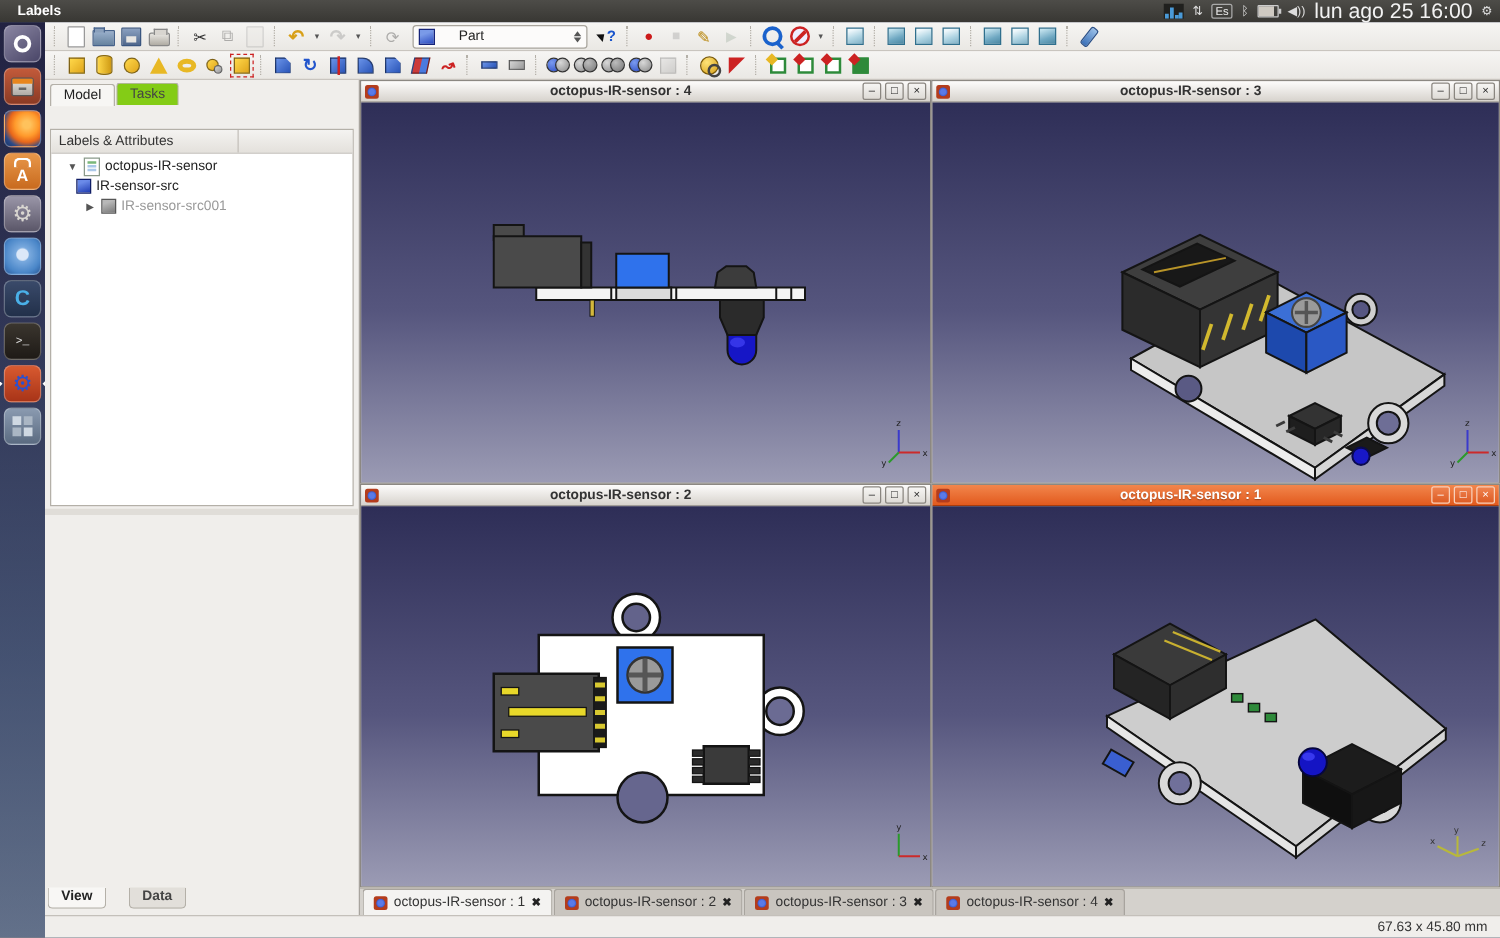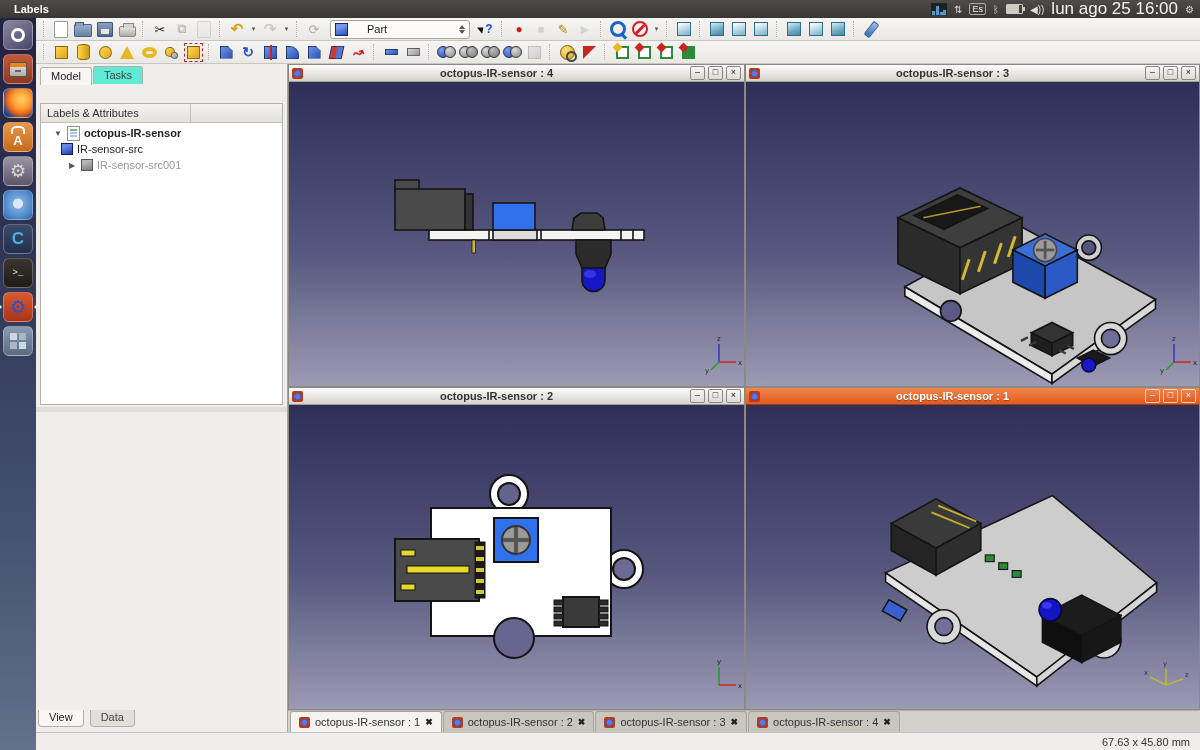--- a/index.html
+++ b/index.html
@@ -104,41 +104,41 @@
   .flagR{width:0;height:0;border-top:13px solid #c22;border-right:13px solid transparent;position:relative;}
   .sk{width:13px;height:13px;background:#fff;border:2px solid #2e8a3a;box-sizing:border-box;position:relative;}
   .sk::before{content:"";position:absolute;left:-4px;top:-4px;width:7px;height:7px;background:#cc2222;transform:rotate(45deg);}
   .sk.pencil::before{background:#e8b824;}
   
   .combo{position:absolute;left:0;top:46px;width:252px;bottom:18px;background:#f0eeeb;border-right:1px solid #a8a49e;box-sizing:border-box;}
   .cv-head{height:18px;display:flex;align-items:center;padding:0 6px;font-size:11px;color:#3a3a3a;gap:4px;}
   .cv-head .title{flex:1;}
   .cv-btn{width:10px;height:10px;border:1px solid #8a8680;background:#e4e1dc;font-size:7px;line-height:8px;text-align:center;color:#555;}
   .cv-tabs{display:flex;padding-left:4px;height:20px;align-items:flex-end;gap:1px;}
-  .cv-tab{font-size:11px;padding:2px 10px 3px;border:1px solid #b4b0a8;border-bottom:none;border-radius:3px 3px 0 0;background:#5eead4;color:#444;}
+  .cv-tab{font-size:11px;padding:2px 10px 3px;border:1px solid #b4b0a8;border-bottom:none;border-radius:3px 3px 0 0;background:#84cc16;color:#444;}
   .cv-tab.active{background:#f7f6f4;font-weight:normal;color:#222;position:relative;top:1px;}
   .tree-panel{position:absolute;left:4px;right:4px;top:39px;height:300px;background:#fff;border:1px solid #b4b0a8;overflow:hidden;}
   .tree-colhead{height:18px;background:linear-gradient(#f4f3f1,#e4e1dc);border-bottom:1px solid #c4c0ba;font-size:11px;color:#333;display:flex;align-items:center;}
   .tree-colhead span{padding:0 6px;border-right:1px solid #c4c0ba;height:100%;display:flex;align-items:center;width:150px;box-sizing:border-box;}
   .tree{font-size:11px;color:#222;padding:2px 0;}
   .trow{display:flex;align-items:center;height:16px;gap:4px;}
   .arr{width:10px;text-align:center;font-size:8px;color:#555;flex:none;}
   .docic{width:11px;height:13px;background:#fff;border:1px solid #8a9a8a;position:relative;flex:none;}
   .docic::after{content:"";position:absolute;left:2px;top:2px;width:7px;height:2px;background:#7ab87a;box-shadow:0 3px 0 #aac8e8,0 6px 0 #aac8e8;}
   .cubic{width:10px;height:10px;background:linear-gradient(160deg,#6a8ae8 25%,#1f3cb2);border:1px solid #101e66;flex:none;}
   .cubic.gray{background:linear-gradient(160deg,#b8b8b8 25%,#7a7a7a);border-color:#555;}
-  .bold{font-weight:bold;}
+  .bold{font-weight:normal;}
   .muted{color:#999;}
   .splitter{position:absolute;left:0;right:0;top:343px;height:5px;background:#e0ddd8;}
   .prop-panel{position:absolute;left:4px;right:4px;top:350px;bottom:26px;background:#fff;border:1px solid #b4b0a8;}
   .prop-head{height:18px;background:linear-gradient(#f4f3f1,#e4e1dc);border-bottom:1px solid #c4c0ba;display:flex;font-size:11px;color:#333;}
   .prop-head span{padding:0 6px;display:flex;align-items:center;border-right:1px solid #c4c0ba;box-sizing:border-box;}
   .prop-head .c1{width:88px;}
   .prop-head .c2{flex:1;border-right:none;}
-  .cv-bottom{position:absolute;left:2px;bottom:2px;height:20px;display:flex;gap:6px;align-items:flex-start;}
+  .cv-bottom{position:absolute;left:2px;bottom:2px;height:20px;display:flex;gap:18px;align-items:flex-start;font-weight:bold;}
   .cv-btab{font-size:11px;padding:1px 10px 3px;border:1px solid #b4b0a8;border-top:none;border-radius:0 0 4px 4px;background:#e2dfda;color:#444;}
   .cv-btab.active{background:#f8f7f5;color:#222;}
   
   .mdi{position:absolute;left:252px;top:46px;right:0;bottom:40px;background:#b8b4ae;}
   .win{position:absolute;border:1px solid #8c8882;box-sizing:border-box;display:flex;flex-direction:column;background:#d8d5d0;}
   .w4{left:0;top:0;width:457px;height:323px;}
   .w3{left:457px;top:0;width:455px;height:323px;}
   .w2{left:0;top:323px;width:457px;height:323px;}
   .w1{left:457px;top:323px;width:455px;height:323px;}
   .titlebar{height:16px;display:flex;align-items:center;padding:0 3px;gap:3px;background:linear-gradient(#fdfcfb,#d7d3cd);border-bottom:1px solid #a09c96;flex:none;}

